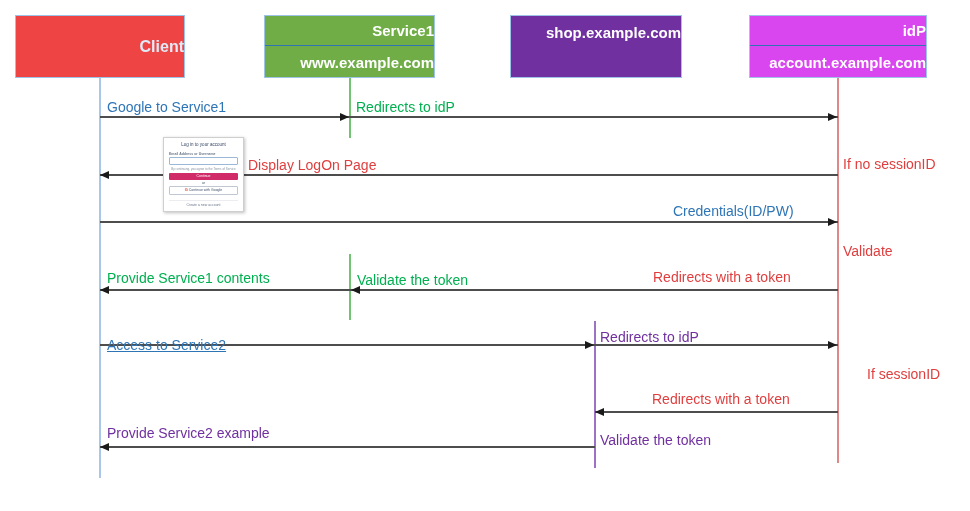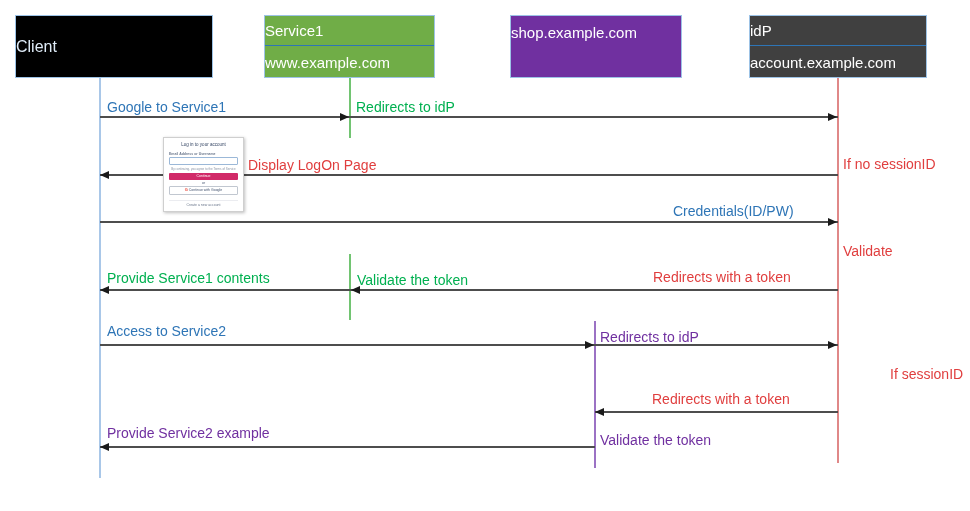--- a/index.html
+++ b/index.html
@@ -1,28 +1,28 @@
 <!DOCTYPE html>
 <html><head>
 <meta charset="utf-8">
 <style>
   html,body{margin:0;padding:0;background:#fff;}
   .stage{position:relative;width:970px;height:511px;background:#fff;overflow:hidden;
          font-family:"Liberation Sans",sans-serif;}
 
   
   .actor{position:absolute;top:15px;height:63px;box-sizing:border-box;
-         border:1px solid #9DC3E6;color:#fff;text-align:left;}
+         border:1px solid #9DC3E6;color:#fff;text-align:right;font-weight:bold;}
   .actor .row1{height:29px;line-height:29px;font-size:15px;border-bottom:1px solid #2E75B6;}
   .actor .row2{height:33px;line-height:33px;font-size:15px;}
   .actor.single{line-height:61px;font-size:16px;color:#DEEBF7;}
-  .box-client{left:15px;width:198px;background:#000000;}
+  .box-client{left:15px;width:170px;background:#ef4444;}
   .box-s1{left:264px;width:171px;background:#70AD47;}
   .box-s2{left:510px;width:172px;background:#7030A0;}
-  .box-idp{left:749px;width:178px;background:#404040;}
+  .box-idp{left:749px;width:178px;background:#d946ef;}
 
   
   .lifeline{position:absolute;width:2px;}
   .ll-client{left:99px;top:78px;height:400px;background:#A9C7E8;}
   .ll-s1a{left:349px;top:78px;height:60px;background:#72C472;}
   .ll-s1b{left:349px;top:254px;height:66px;background:#72C472;}
   .ll-s2{left:594px;top:321px;height:147px;background:#9B72C4;}
   .ll-idp{left:837px;top:78px;height:385px;background:#E08888;}
 
   
@@ -110,23 +110,23 @@
 
   <div class="msg c-blue" style="left:107px;top:99px;">Google to Service1</div>
   <div class="msg c-green" style="left:356px;top:99px;">Redirects to idP</div>
   <div class="msg c-red" style="left:248px;top:157px;">Display LogOn Page</div>
   <div class="msg c-red" style="left:843px;top:156px;">If no sessionID</div>
   <div class="msg c-blue" style="left:673px;top:203px;">Credentials(ID/PW)</div>
   <div class="msg c-red" style="left:843px;top:243px;">Validate</div>
   <div class="msg c-red" style="left:653px;top:269px;">Redirects with a token</div>
   <div class="msg c-green" style="left:357px;top:272px;">Validate the token</div>
   <div class="msg c-green" style="left:107px;top:270px;">Provide Service1 contents</div>
-  <div class="msg c-blue" style="left:107px;top:323px;">Access to Service2</div>
+  <div class="msg c-blue" style="left:107px;top:337px;text-decoration:underline;">Access to Service2</div>
   <div class="msg c-purple" style="left:600px;top:329px;">Redirects to idP</div>
-  <div class="msg c-red" style="left:890px;top:366px;">If sessionID</div>
+  <div class="msg c-red" style="left:867px;top:366px;">If sessionID</div>
   <div class="msg c-red" style="left:652px;top:391px;">Redirects with a token</div>
   <div class="msg c-purple" style="left:600px;top:432px;">Validate the token</div>
   <div class="msg c-purple" style="left:107px;top:425px;">Provide Service2 example</div>
 
   <div class="login-card">
     <div class="lc-title">Log in to your account</div>
     <div class="lc-label">Email Address or Username</div>
     <div class="lc-input"></div>
     <div class="lc-fine">By continuing, you agree to the Terms of Service</div>
     <div class="lc-btn">Continue</div>

